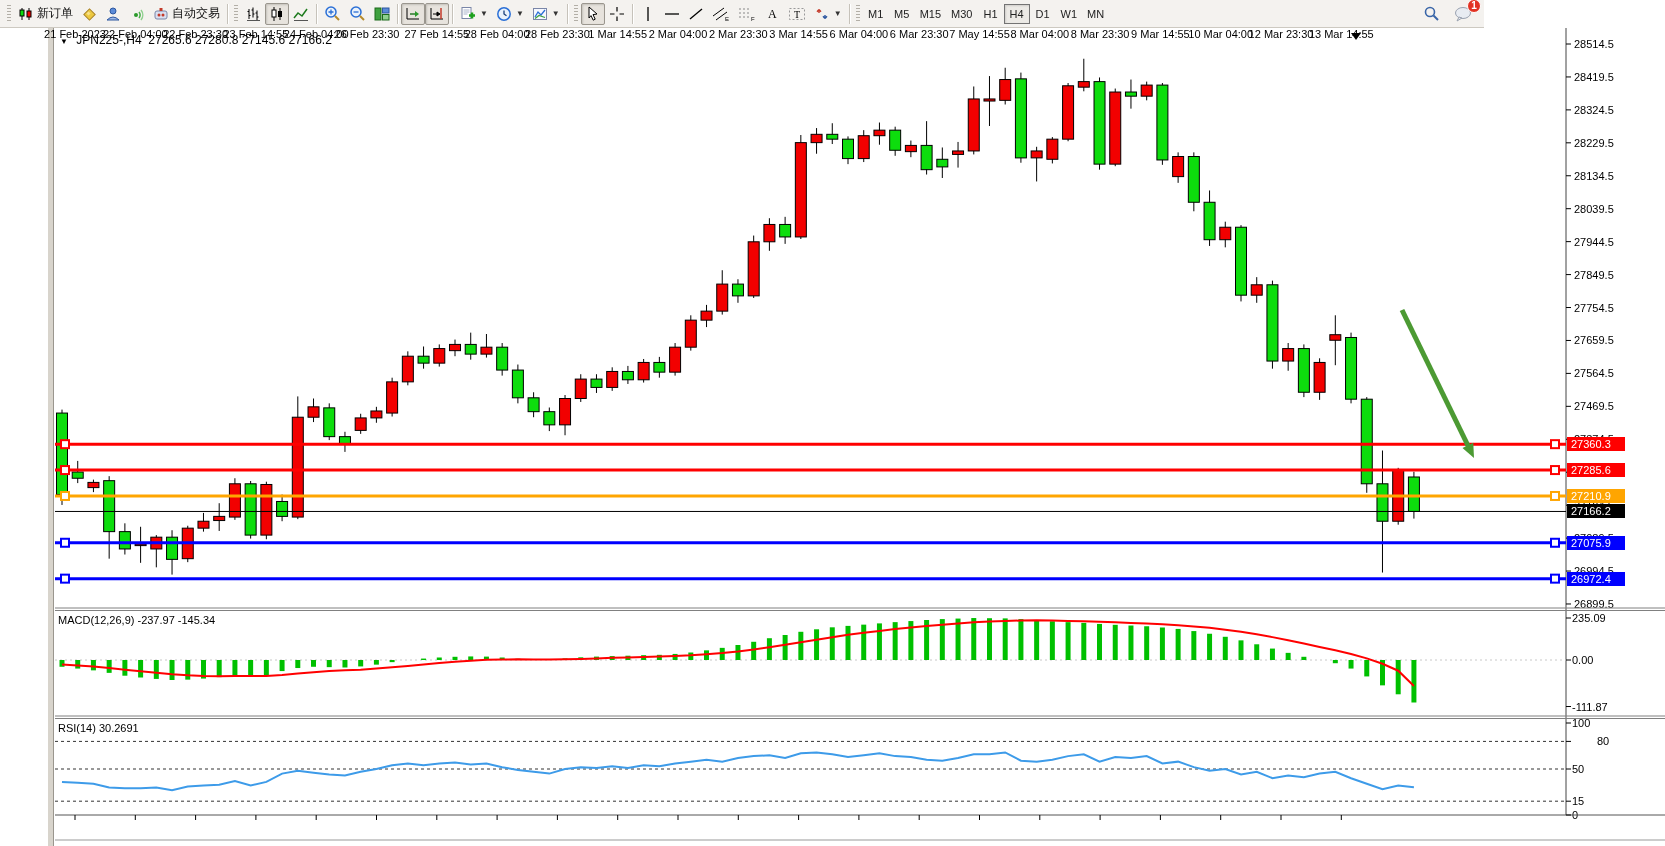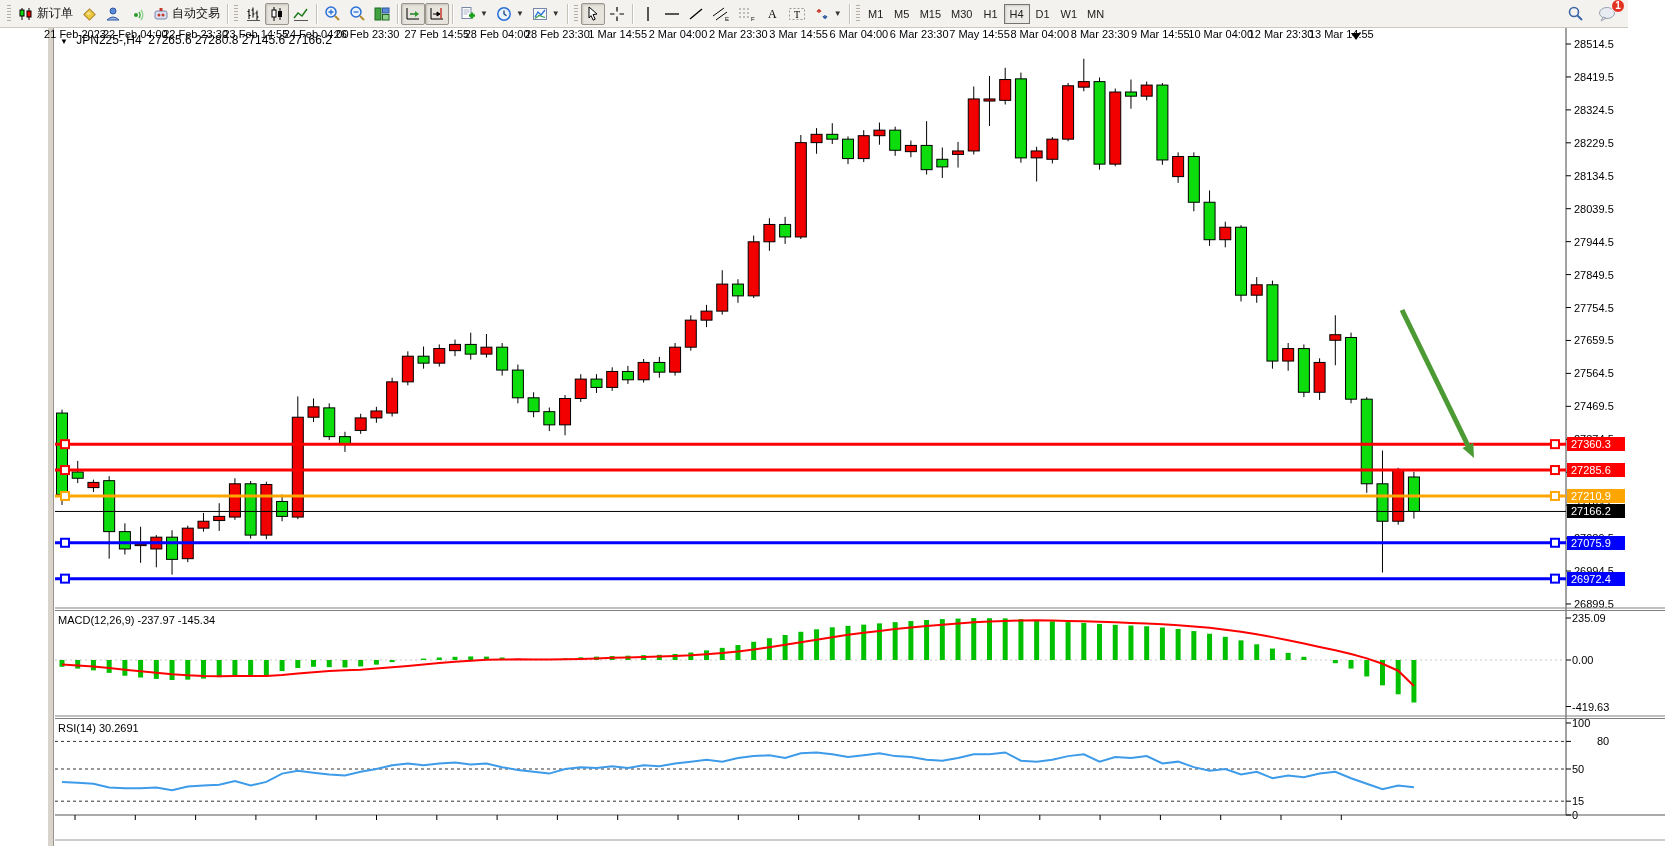--- a/index.html
+++ b/index.html
@@ -1,21 +1,21 @@
 <!DOCTYPE html>
 <html><head>
 <meta charset="utf-8">
 <style>
   * { box-sizing: border-box; margin: 0; padding: 0; }
   html,body { width:1665px; height:846px; overflow:hidden; background:#fff;
     font-family:"Liberation Sans", sans-serif; }
   .stage { position:relative; width:1665px; height:846px; background:#fff; overflow:hidden; }
 
   
-  .toolbar { position:absolute; left:0; top:0; width:1628px; height:28px;
+  .toolbar { position:absolute; left:0; top:0; width:1484px; height:28px;
     background:#f4f2ef; border-bottom:1px solid #cdc9c1; display:flex; align-items:center;
     padding:0 4px; font-size:12px; color:#111; }
   .tbtn { height:22px; min-width:22px; display:flex; align-items:center; justify-content:center;
     gap:3px; padding:0 3px; border:1px solid transparent; border-radius:2px; cursor:default; }
   .tbtn.pressed { border:1px solid #9a968e; background:#e7e3dd; box-shadow:inset 1px 1px 2px rgba(0,0,0,.15); }
   .tbtn svg { display:block; }
   .sep { width:1px; height:20px; background:#c6c2ba; margin:0 3px; box-shadow:1px 0 0 #fff; }
   .grip { width:4px; height:18px; margin:0 3px;
     background:repeating-linear-gradient(to bottom,#b3afa7 0 1px,transparent 1px 3px); }
   .dd { font-size:8px; color:#333; margin-left:1px; }
@@ -645,21 +645,21 @@
         <div class="axis-label" style="top: 345.4px; left: 1526px;">27564.5</div>
         <div class="axis-label" style="top: 378.34px; left: 1526px;">27469.5</div>
         <div class="axis-label" style="top: 411.28px; left: 1526px;">27374.5</div>
         <div class="axis-label" style="top: 444.22px; left: 1526px;">27279.5</div>
         <div class="axis-label" style="top: 477.16px; left: 1526px;">27184.5</div>
         <div class="axis-label" style="top: 510.1px; left: 1526px;">27089.5</div>
         <div class="axis-label" style="top: 543.04px; left: 1526px;">26994.5</div>
         <div class="axis-label" style="top: 575.98px; left: 1526px;">26899.5</div>
         <div class="macd-axis-label" style="top: 590.013px; left: 1524px;">235.09</div>
         <div class="macd-axis-label" style="top: 632px; left: 1524px;">0.00</div>
-        <div class="macd-axis-label" style="top: 678.524px; left: 1524px;">-419.63</div>
+        <div class="macd-axis-label" style="top: 678.524px; left: 1524px;">-111.87</div>
         <div class="rsi-axis-label" style="top: 695px; left: 1524px;">100</div>
         <div class="rsi-axis-label" style="top: 713.4px; left: 1524px; padding-left: 25px;">80</div>
         <div class="rsi-axis-label" style="top: 741px; left: 1524px;">50</div>
         <div class="rsi-axis-label" style="top: 773.2px; left: 1524px;">15</div>
         <div class="rsi-axis-label" style="top: 787px; left: 1524px;">0</div>
         <div class="date-label" style="top: 0px; left: 27px;">21 Feb 2023</div>
         <div class="date-label" style="top: 0px; left: 87.3px;">22 Feb 04:00</div>
         <div class="date-label" style="top: 0px; left: 147.6px;">22 Feb 23:30</div>
         <div class="date-label" style="top: 0px; left: 207.9px;">23 Feb 14:55</div>
         <div class="date-label" style="top: 0px; left: 268.2px;">24 Feb 04:00</div>

